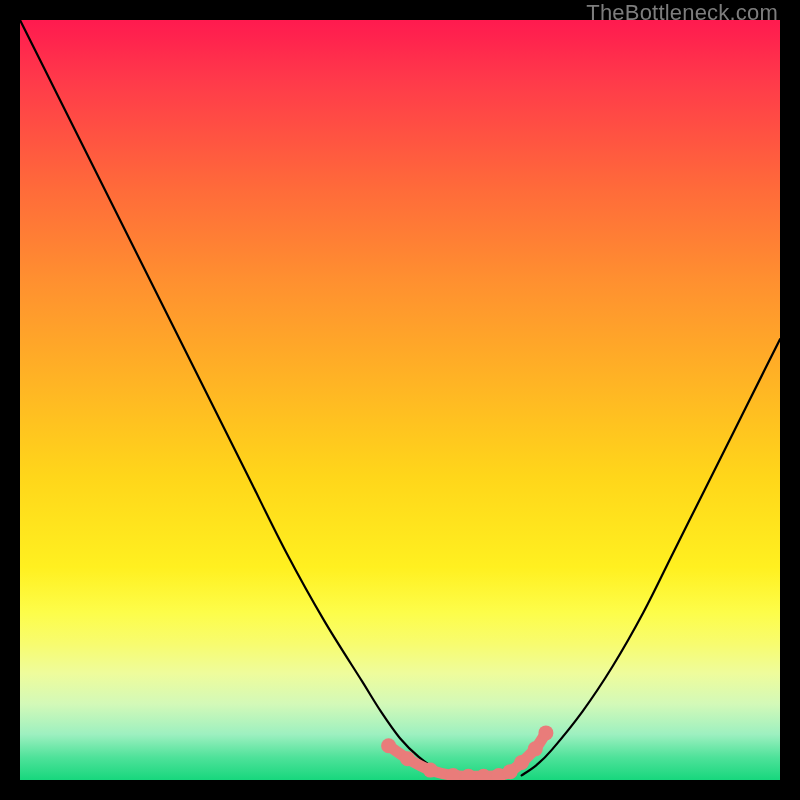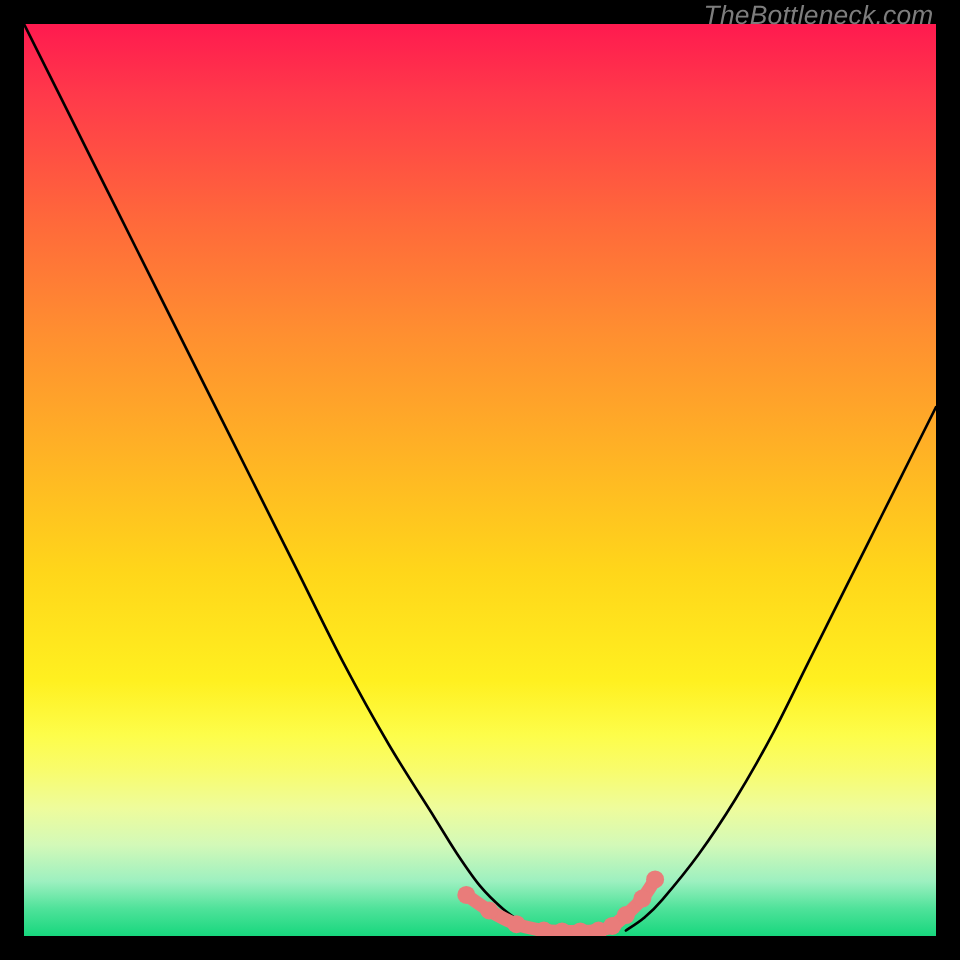--- a/index.html
+++ b/index.html
@@ -54,21 +54,20 @@
     height: 760px;
   }
   .watermark {
     position: absolute;
     top: 0;
     right: 22px;
     color: #7d7d7d;
     font-size: 22px;
     letter-spacing: 0.2px;
     user-select: none;
-    font-style: italic;
   }
 </style>
 </head>
 <body>
 
 <div class="frame">
   <div class="plot">
     <div class="gradient"></div>
     <svg class="curves" viewBox="0 0 760 760" preserveAspectRatio="none">
       <path id="left-curve" fill="none" stroke="#000" stroke-width="2.2" stroke-linecap="round" d="M 0 0 C 6.333333333333333 12.666666666666666, 25.333333333333336 50.66666666666667, 38 76 C 50.666666666666664 101.33333333333333, 63.333333333333336 126.66666666666667, 76 152 C 88.66666666666667 177.33333333333334, 101.33333333333333 202.66666666666666, 114 228 C 126.66666666666667 253.33333333333334, 139.33333333333334 278.6666666666667, 152 304 C 164.66666666666666 329.3333333333333, 177.33333333333334 354.6666666666667, 190 380 C 202.66666666666666 405.3333333333333, 215.33333333333334 430.6666666666667, 228 456 C 240.66666666666666 481.3333333333333, 253.33333333333334 507.93333333333334, 266 532 C 278.6666666666667 556.0666666666666, 291.3333333333333 578.8666666666667, 304 600.4 C 316.6666666666667 621.9333333333333, 332.5 646, 342 661.2 C 351.5 676.4000000000001, 354.6666666666667 682.1, 361 691.6 C 367.3333333333333 701.1, 373.6666666666667 710.6, 380 718.2 C 386.3333333333333 725.8000000000001, 392.66666666666663 731.7533333333333, 399 737.2 C 405.33333333333337 742.6466666666668, 413.5666666666667 747.84, 418.00000000000006 750.88 C 422.4333333333334 753.92, 424.33333333333337 754.6800000000001, 425.6 755.44"></path>

